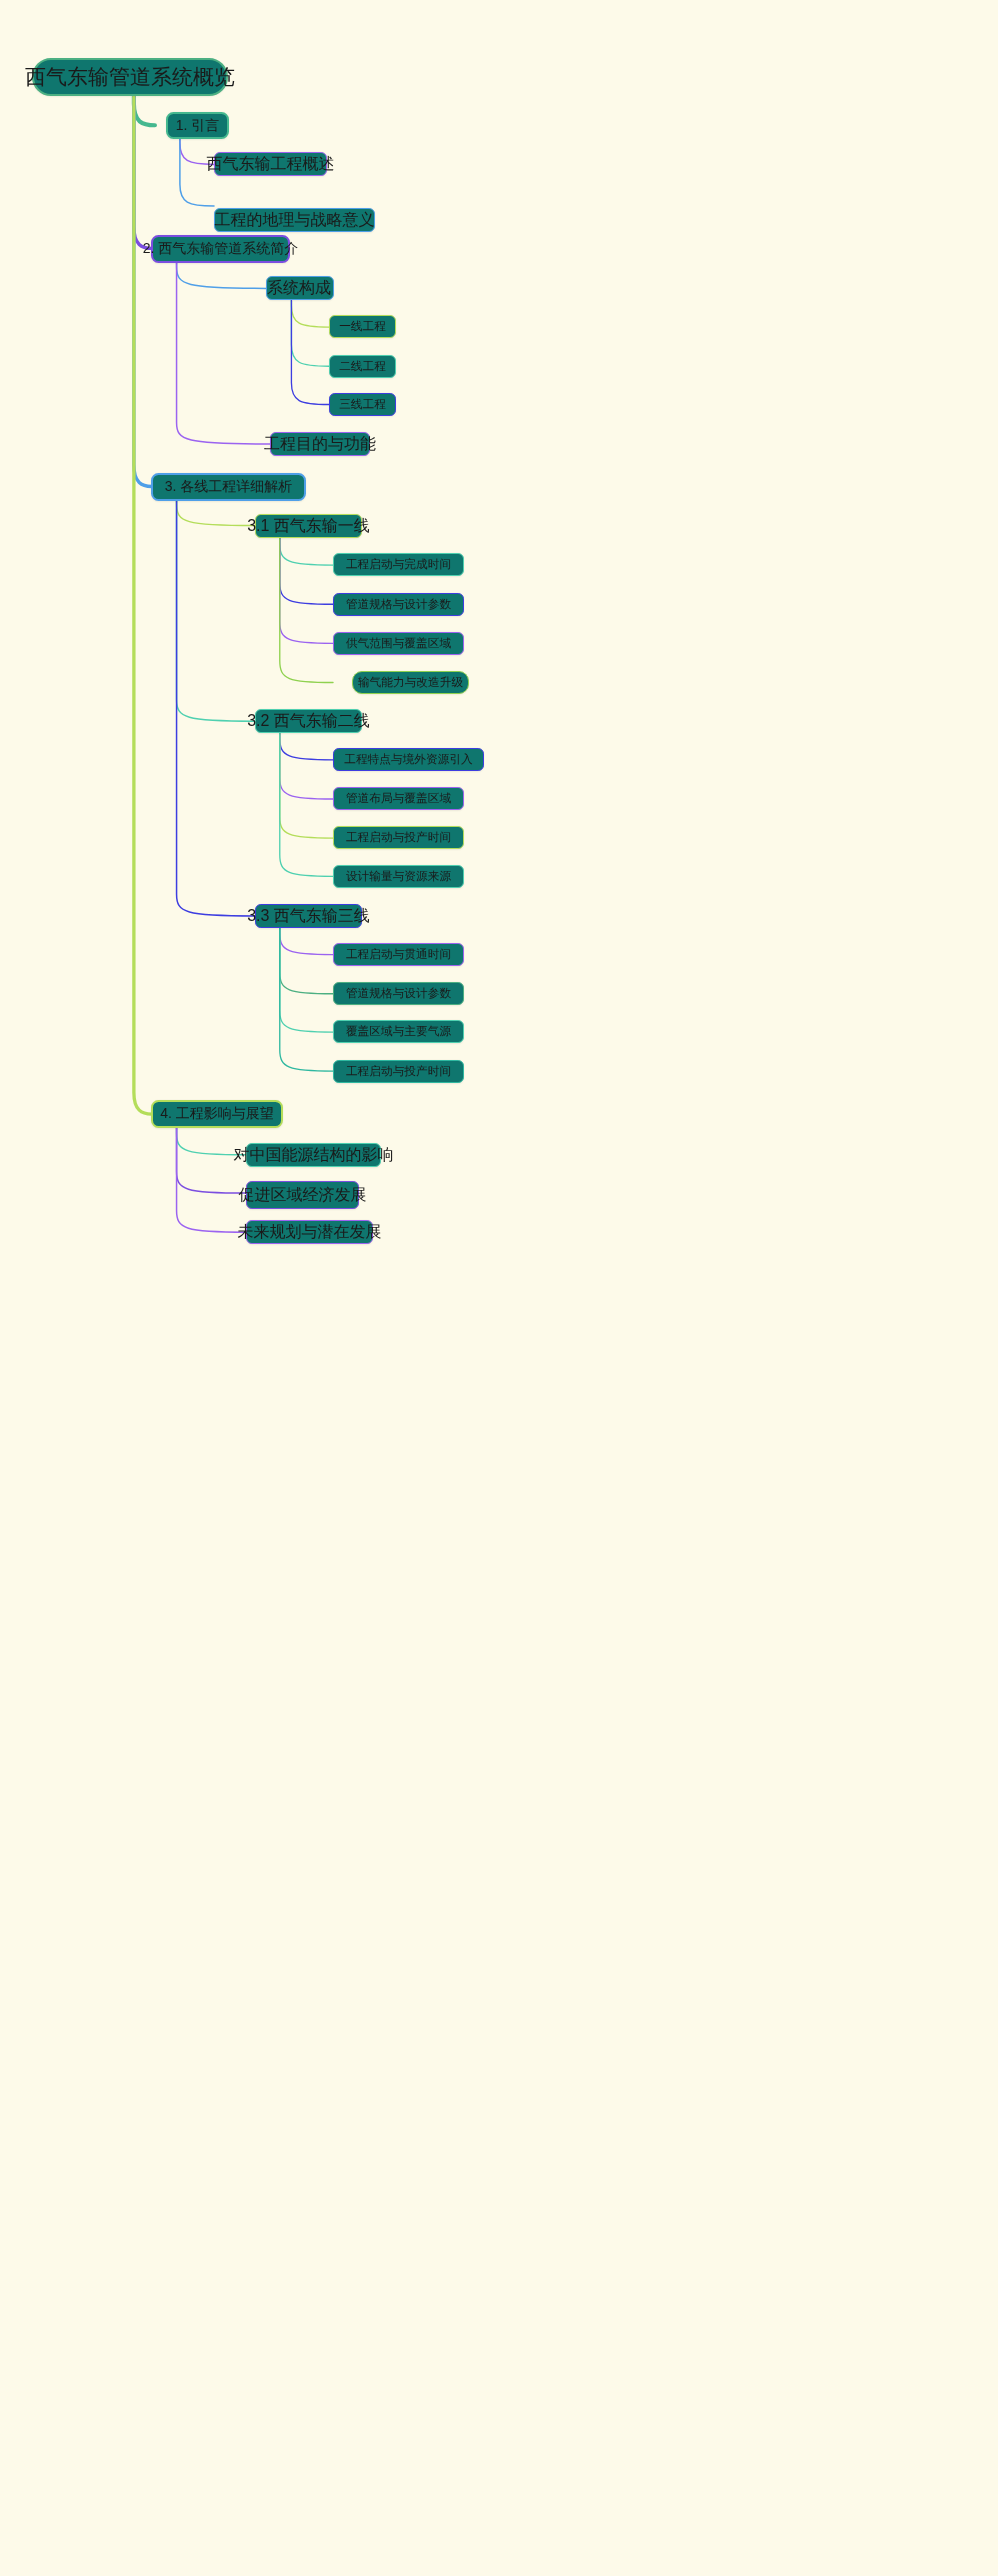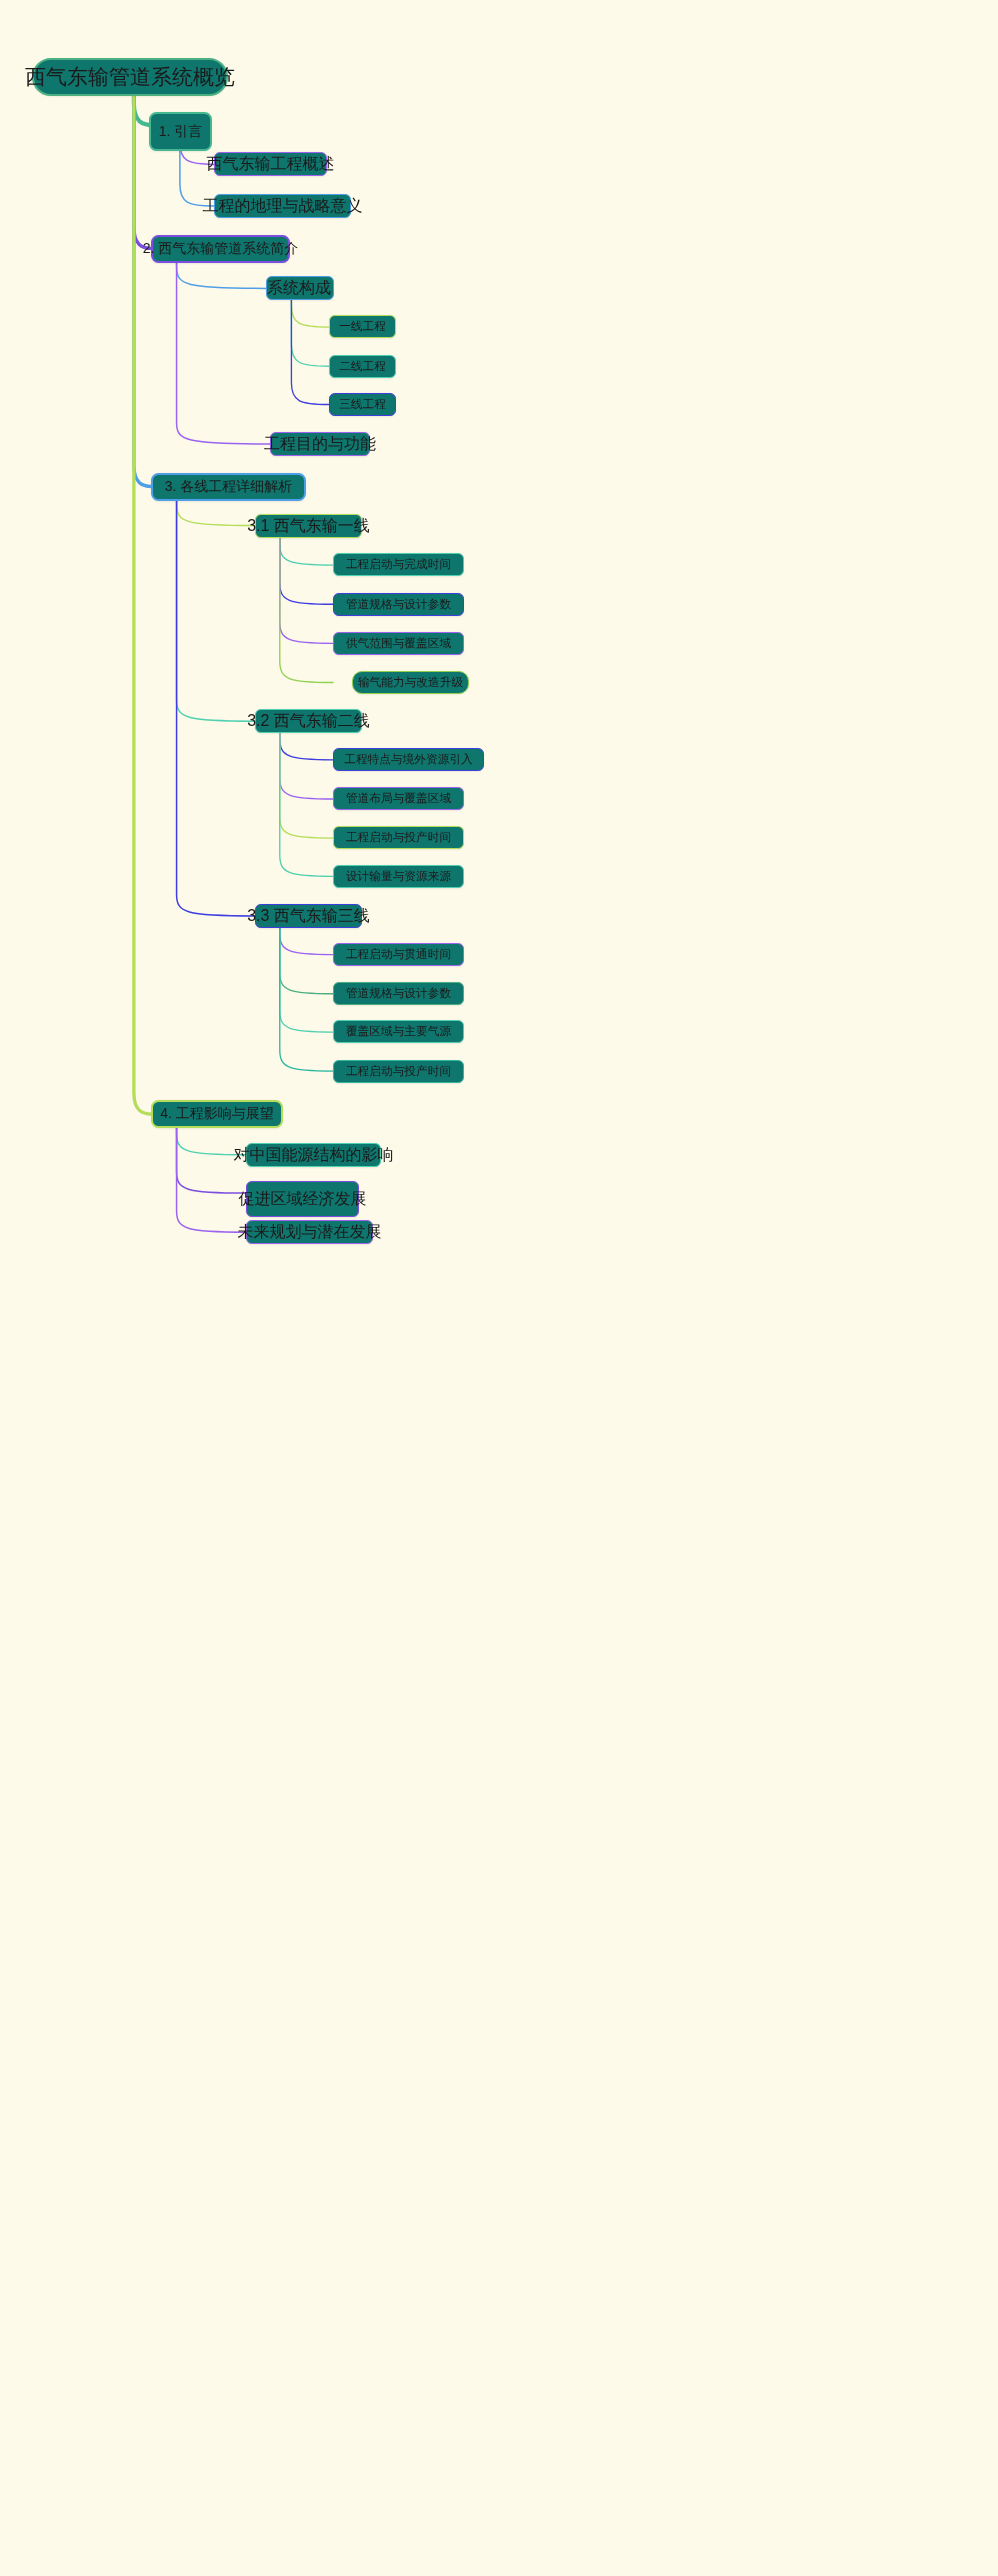--- a/index.html
+++ b/index.html
@@ -83,27 +83,27 @@
       <path d="M 336 1115 L 336 1214 C 336 1236, 346 1240, 400 1240" fill="none" stroke="#4fd0b0" stroke-width="1.6" stroke-linecap="round"></path>
       <path d="M 336 1115 L 336 1261 C 336 1283, 346 1287, 400 1287" fill="none" stroke="#2fb8a0" stroke-width="1.6" stroke-linecap="round"></path>
       <path d="M 212 1355 L 212 1361.5 C 212 1383.5, 222 1387.5, 296 1387.5" fill="none" stroke="#4fd0b0" stroke-width="1.8" stroke-linecap="round"></path>
       <path d="M 212 1355 L 212 1407.5 C 212 1429.5, 222 1433.5, 296 1433.5" fill="none" stroke="#7b4ee0" stroke-width="1.8" stroke-linecap="round"></path>
       <path d="M 212 1355 L 212 1454.5 C 212 1476.5, 222 1480.5, 296 1480.5" fill="none" stroke="#9b63f0" stroke-width="1.8" stroke-linecap="round"></path>
     </svg>
   <div id="nodes-layer">
       <div class="node root" style="left: 32px; top: 58px; width: 196px; height: 38px; border-color: rgb(76, 175, 130);">
         <span>西气东输管道系统概览</span>
       </div>
-      <div class="node lvl1" style="left: 149px; top: 112px; width: 63px; height: 39px; border-color: rgb(69, 184, 143);">
+      <div class="node lvl1" style="left: 166px; top: 112px; width: 63px; height: 27px; border-color: rgb(69, 184, 143);">
         <span>1. 引言</span>
       </div>
       <div class="node lvl2" style="left: 214px; top: 152px; width: 113px; height: 24px; border-color: rgb(155, 99, 240);">
         <span>西气东输工程概述</span>
       </div>
-      <div class="node lvl2" style="left: 214px; top: 194px; width: 137px; height: 24px; border-color: rgb(79, 159, 232); font-family: Liberation Serif, serif;">
+      <div class="node lvl2" style="left: 214px; top: 208px; width: 161px; height: 24px; border-color: rgb(79, 159, 232); font-family: Liberation Serif, serif;">
         <span>工程的地理与战略意义</span>
       </div>
       <div class="node lvl1" style="left: 151px; top: 235px; width: 139px; height: 27.5px; border-color: rgb(123, 78, 224);">
         <span>2. 西气东输管道系统简介</span>
       </div>
       <div class="node lvl2" style="left: 266px; top: 276px; width: 68px; height: 24px; border-color: rgb(79, 159, 232); padding-left: 8px;">
         <span>系统构成</span>
       </div>
       <div class="node lvl3" style="left: 329px; top: 315px; width: 67px; height: 23px; border-color: rgb(180, 221, 90);">
         <span>一线工程</span>
@@ -164,21 +164,21 @@
       </div>
       <div class="node lvl3" style="left: 333px; top: 1060px; width: 131px; height: 23px; border-color: rgb(47, 184, 160);">
         <span>工程启动与投产时间</span>
       </div>
       <div class="node lvl1" style="left: 151px; top: 1100px; width: 132px; height: 27.5px; border-color: rgb(180, 221, 90);">
         <span>4. 工程影响与展望</span>
       </div>
       <div class="node lvl2" style="left: 246px; top: 1143px; width: 135px; height: 24px; border-color: rgb(79, 208, 176);">
         <span>对中国能源结构的影响</span>
       </div>
-      <div class="node lvl2" style="left: 246px; top: 1181px; width: 113px; height: 36px; border-color: rgb(123, 78, 224);">
+      <div class="node lvl2" style="left: 246px; top: 1181px; width: 113px; height: 28px; border-color: rgb(123, 78, 224);">
         <span>促进区域经济发展</span>
       </div>
       <div class="node lvl2" style="left: 246px; top: 1220px; width: 127px; height: 24px; border-color: rgb(155, 99, 240);">
         <span>未来规划与潜在发展</span>
       </div>
     </div>
 </div>
 
 
 </body></html>

